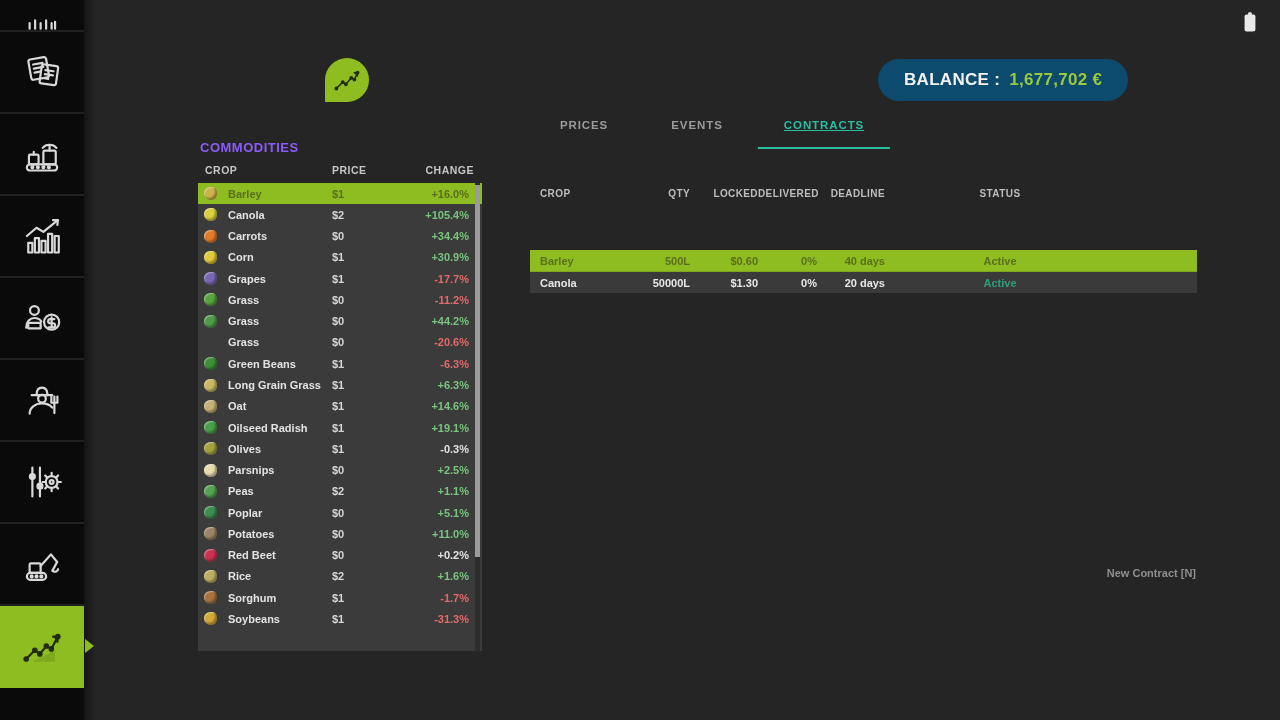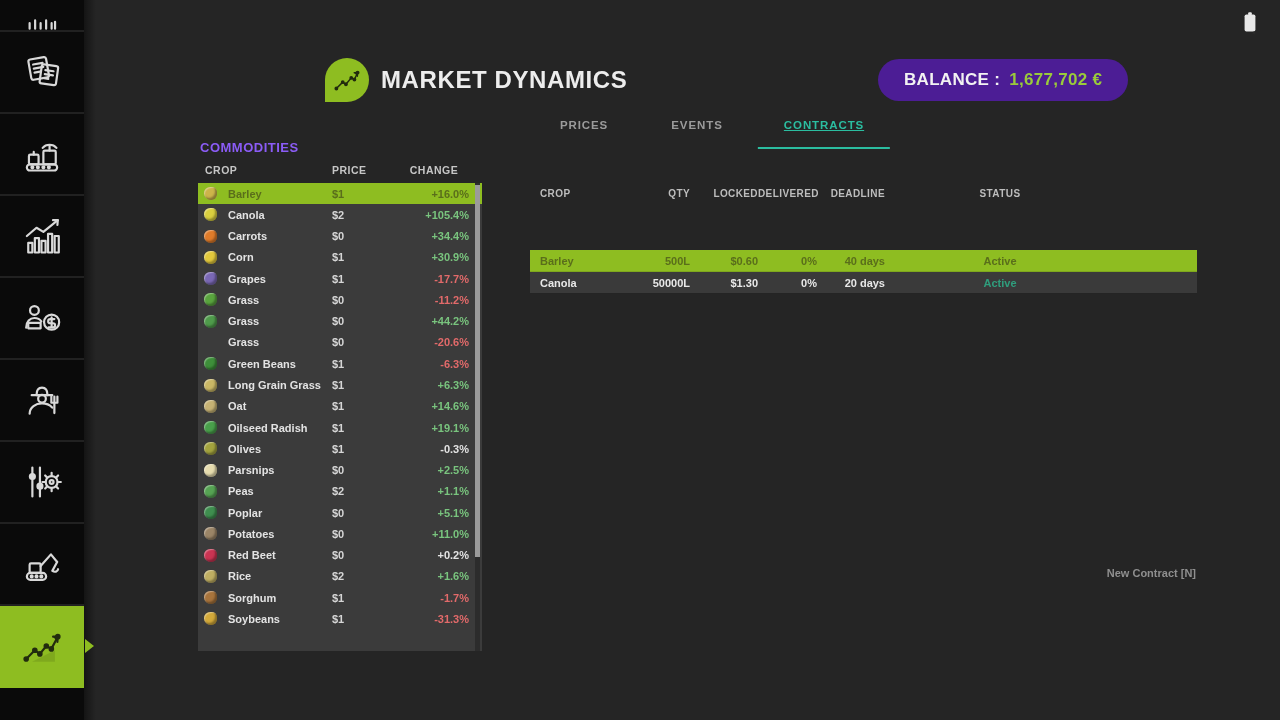--- a/index.html
+++ b/index.html
@@ -16,42 +16,42 @@
   .side-item.active{background:#8ebd21;border-bottom-color:#8ebd21;}
   .side-item.active::after{content:"";position:absolute;right:-10px;top:50%;margin-top:-7px;
              border-left:9px solid #8ebd21;border-top:7px solid transparent;border-bottom:7px solid transparent;}
   .side-icon{display:flex;align-items:center;justify-content:center;}
 
   
   .logo{position:absolute;left:325px;top:58px;width:44px;height:44px;background:#8ebd21;
         border-radius:22px 22px 22px 0;display:flex;align-items:center;justify-content:center;}
   .app-title{position:absolute;left:381px;top:66px;font-size:24px;font-weight:bold;
         color:#ededed;letter-spacing:.6px;}
-  .balance{position:absolute;left:878px;top:59px;height:42px;border-radius:21px;background:#4c1d95;
+  .balance{position:absolute;left:878px;top:59px;height:42px;border-radius:21px;background:#0c4a6e;
         display:flex;align-items:center;padding:0 26px;gap:9px;}
   .balance-label{color:#f2f2f2;font-size:17px;font-weight:bold;letter-spacing:.3px;}
   .balance-value{color:#9aca3b;font-size:17px;font-weight:bold;letter-spacing:.3px;}
   .battery{position:absolute;left:1241px;top:10px;}
 
   
   .tabs{position:absolute;left:0;top:119px;width:1168px;height:40px;}
   .tab{position:absolute;transform:translateX(-50%);font-size:11.5px;font-weight:bold;
        letter-spacing:.9px;color:#9b9b9b;cursor:pointer;white-space:nowrap;}
   .tab:nth-child(1){left:584px;} .tab:nth-child(2){left:697px;} .tab:nth-child(3){left:824px;text-decoration:underline;}
   .tab.active{color:#2bbda0;}
   .tab.active::after{content:"";position:absolute;left:50%;transform:translateX(-50%);
        top:28px;width:132px;height:2px;background:#2bbda0;}
 
   
   .com-title{position:absolute;left:200px;top:140px;font-size:13px;font-weight:bold;
        color:#8b5cf6;letter-spacing:.5px;}
   .com-head{position:absolute;left:198px;top:164px;width:284px;display:grid;
        grid-template-columns:134px 62px 1fr;font-size:10.5px;font-weight:bold;color:#c6c6c6;
        letter-spacing:.5px;}
-  .com-head .h-crop{padding-left:7px;} .com-head .h-change{text-align:center;padding-right:8px;}
+  .com-head .h-crop{padding-left:7px;} .com-head .h-change{text-align:right;padding-right:8px;}
   .com-list{position:absolute;left:198px;top:183px;width:284px;height:468px;background:#3b3b3b;
        overflow:hidden;}
   .c-row{display:grid;grid-template-columns:134px 62px 1fr;height:21.27px;align-items:center;
        font-size:11px;font-weight:bold;color:#e3e3e3;cursor:pointer;}
   .c-row.sel{background:#8ebd21;color:#5a6e1b;}
   .c-crop{display:flex;align-items:center;gap:11px;padding-left:6px;overflow:hidden;white-space:nowrap;}
   .c-icon{width:13px;height:13px;border-radius:55% 45% 50% 60%;flex:none;
        box-shadow:inset -2px -2px 2px rgba(0,0,0,.35), inset 1px 1px 1px rgba(255,255,255,.35);}
   .c-icon.none{visibility:hidden;}
   .c-price{color:#d6d6d6;}
@@ -211,21 +211,20 @@
       <path d="M6 24 L12 18 l3 2 L20 14 l3 1.5 L26 9"></path>
       <path d="M22.8 9.2 L26 9 l-.3 3.4" fill="#222c0e"></path>
       <circle cx="6" cy="24" r="1.1" fill="#222c0e"></circle>
         <circle cx="12" cy="18" r="1.1" fill="#222c0e"></circle>
       <circle cx="15" cy="20" r="1.1" fill="#222c0e"></circle>
         <circle cx="20" cy="14" r="1.1" fill="#222c0e"></circle>
       <circle cx="23" cy="15.5" r="1.1" fill="#222c0e"></circle>
         <circle cx="26" cy="9" r="1.1" fill="#222c0e"></circle>
     </svg>
   </div>
-  <div class="app-title">MARKET DYNAMICS</div>
 
   <div class="balance">
     <span class="balance-label">BALANCE :</span>
     <span class="balance-value">1,677,702 €</span>
   </div>
 
   <div class="battery">
     <svg viewBox="0 0 20 30" width="18" height="27">
       <rect x="4" y="5" width="12" height="19" rx="2" fill="#e9e9e9"></rect>
       <rect x="8" y="2.5" width="4" height="3.5" rx="1" fill="#e9e9e9"></rect>

